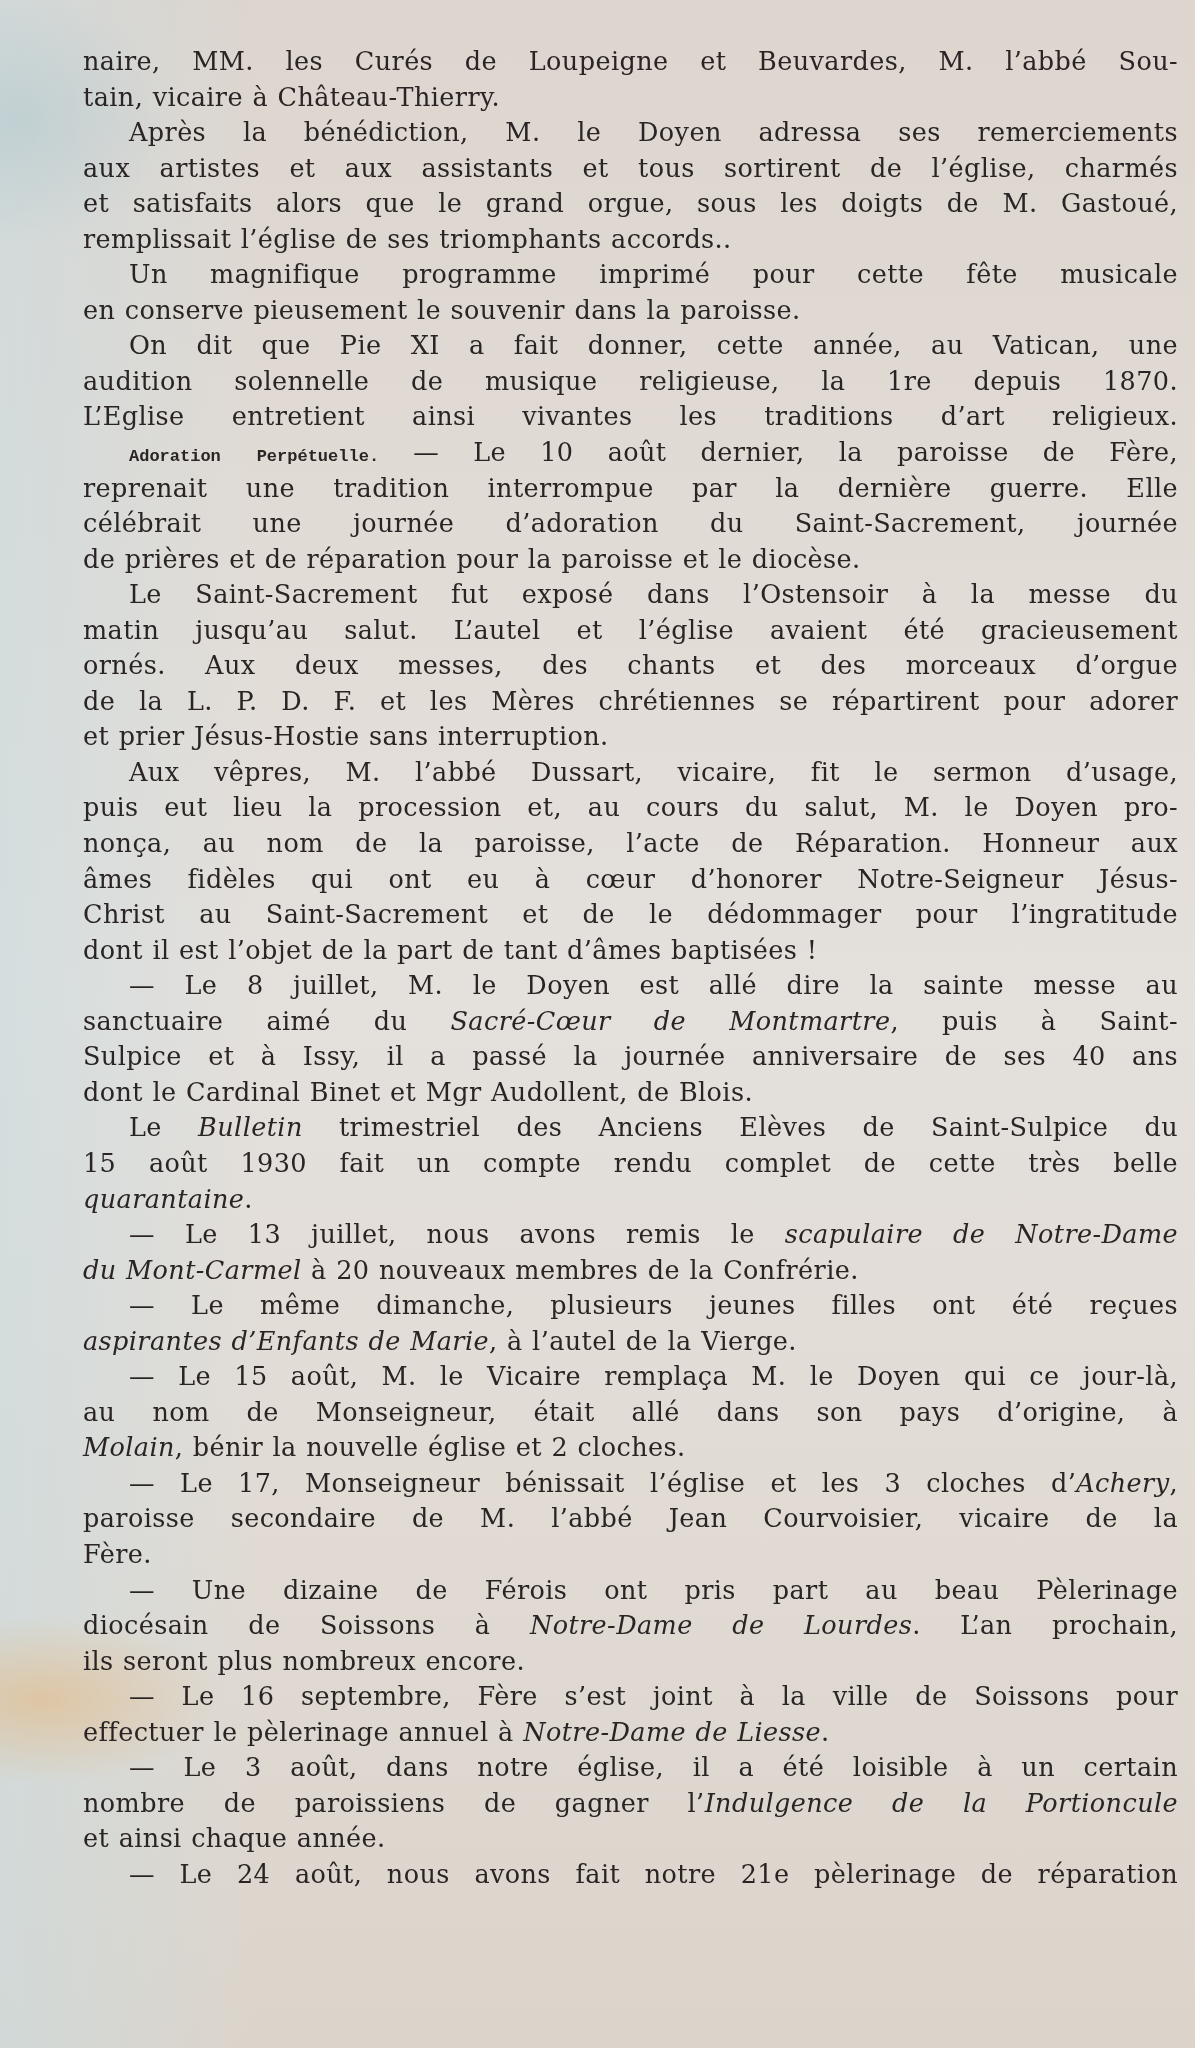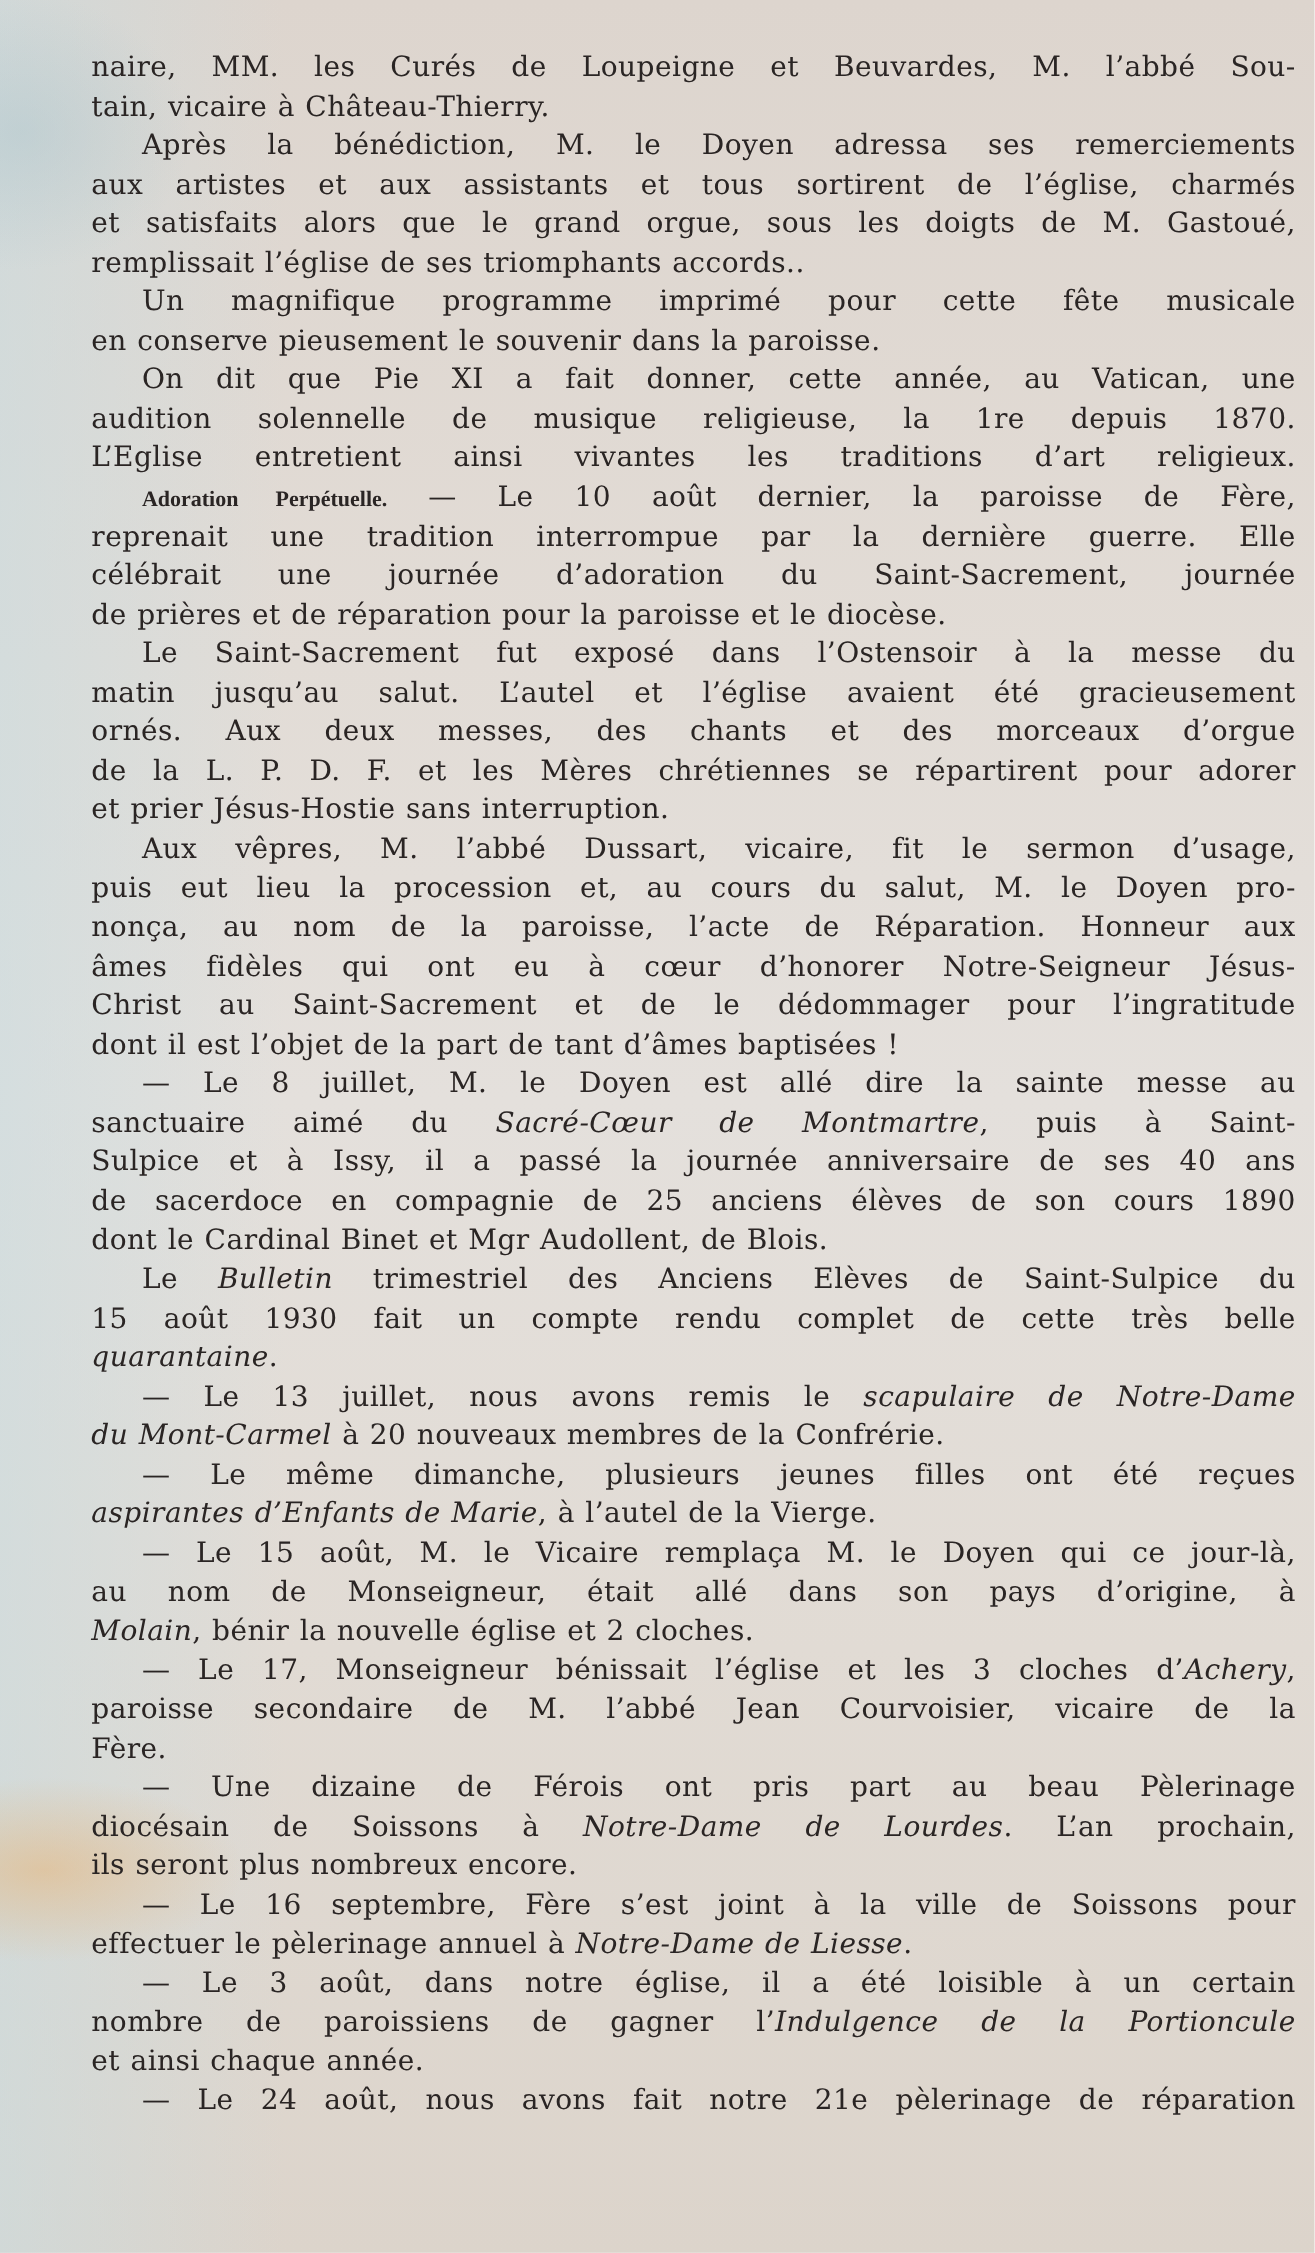--- a/index.html
+++ b/index.html
@@ -28,23 +28,23 @@
     font-size: 25.5px;
     white-space: nowrap;
     text-align: justify;
     text-align-last: justify;
     letter-spacing: 0.4px;
     word-spacing: 1px;
   }
   .line.last { text-align-last: left; }
   .indent { padding-left: 46px; }
   .heading-run {
-    font-family: Liberation Serif, serif;
+    font-family: Liberation Mono, monospace;
     font-weight: bold;
-    font-size: 20px;
+    font-size: 17px;
     letter-spacing: 0;
   }
 </style>
 </head>
 <body>
 
 <div class="page" id="page">
     <div class="line"><span>naire, MM. les Curés de Loupeigne et Beuvardes, M. l’abbé Sou-</span></div>
     <div class="line last"><span>tain, vicaire à Château-Thierry.</span></div>
     <div class="line indent"><span>Après la bénédiction, M. le Doyen adressa ses remerciements</span></div>
@@ -67,21 +67,20 @@
     <div class="line last"><span>et prier Jésus-Hostie sans interruption.</span></div>
     <div class="line indent"><span>Aux vêpres, M. l’abbé Dussart, vicaire, fit le sermon d’usage,</span></div>
     <div class="line"><span>puis eut lieu la procession et, au cours du salut, M. le Doyen pro-</span></div>
     <div class="line"><span>nonça, au nom de la paroisse, l’acte de Réparation. Honneur aux</span></div>
     <div class="line"><span>âmes fidèles qui ont eu à cœur d’honorer Notre-Seigneur Jésus-</span></div>
     <div class="line"><span>Christ au Saint-Sacrement et de le dédommager pour l’ingratitude</span></div>
     <div class="line last"><span>dont il est l’objet de la part de tant d’âmes baptisées !</span></div>
     <div class="line indent"><span>— Le 8 juillet, M. le Doyen est allé dire la sainte messe au</span></div>
     <div class="line"><span>sanctuaire aimé du </span><span style="font-style: italic;">Sacré-Cœur de Montmartre</span><span>, puis à Saint-</span></div>
     <div class="line"><span>Sulpice et à Issy, il a passé la journée anniversaire de ses 40 ans</span></div>
-    <div class="line"><span>de sacerdoce en compagnie de 25 anciens élèves de son cours 1890</span></div>
     <div class="line last"><span>dont le Cardinal Binet et Mgr Audollent, de Blois.</span></div>
     <div class="line indent"><span>Le </span><span style="font-style: italic;">Bulletin</span><span> trimestriel des Anciens Elèves de Saint-Sulpice du</span></div>
     <div class="line"><span>15 août 1930 fait un compte rendu complet de cette très belle</span></div>
     <div class="line last"><span style="font-style: italic;">quarantaine</span><span>.</span></div>
     <div class="line indent"><span>— Le 13 juillet, nous avons remis le </span><span style="font-style: italic;">scapulaire de Notre-Dame</span></div>
     <div class="line last"><span style="font-style: italic;">du Mont-Carmel</span><span> à 20 nouveaux membres de la Confrérie.</span></div>
     <div class="line indent"><span>— Le même dimanche, plusieurs jeunes filles ont été reçues</span></div>
     <div class="line last"><span style="font-style: italic;">aspirantes d’Enfants de Marie</span><span>, à l’autel de la Vierge.</span></div>
     <div class="line indent"><span>— Le 15 août, M. le Vicaire remplaça M. le Doyen qui ce jour-là,</span></div>
     <div class="line"><span>au nom de Monseigneur, était allé dans son pays d’origine, à</span></div>

